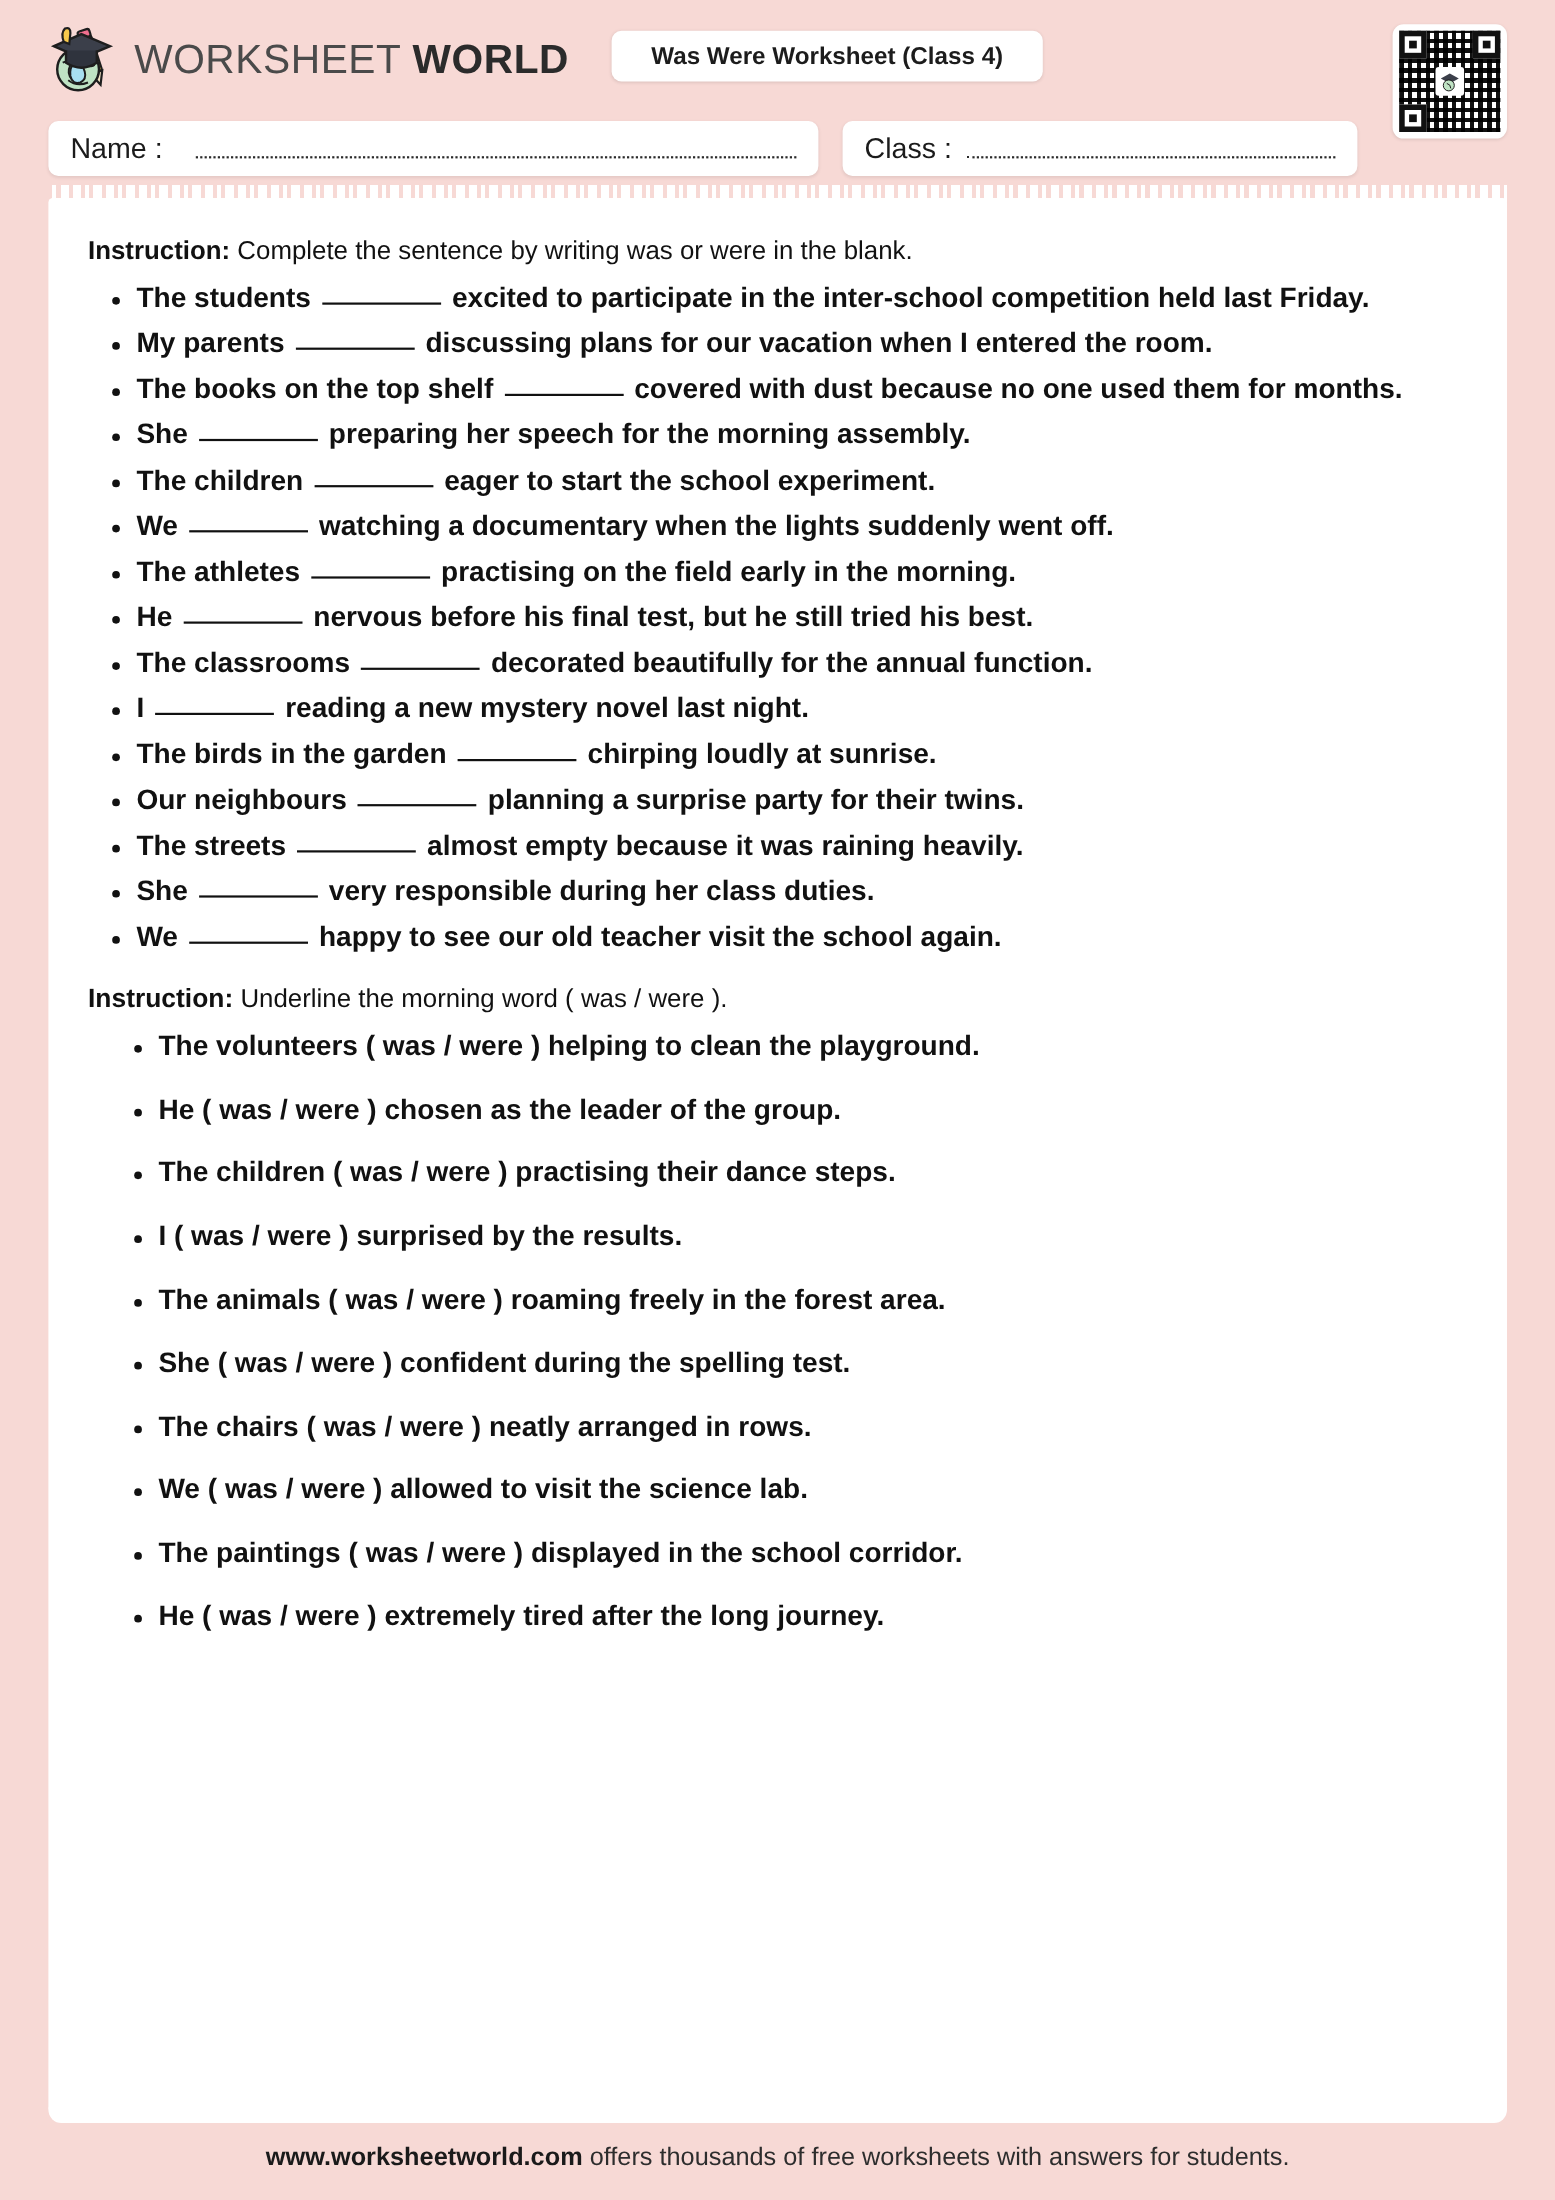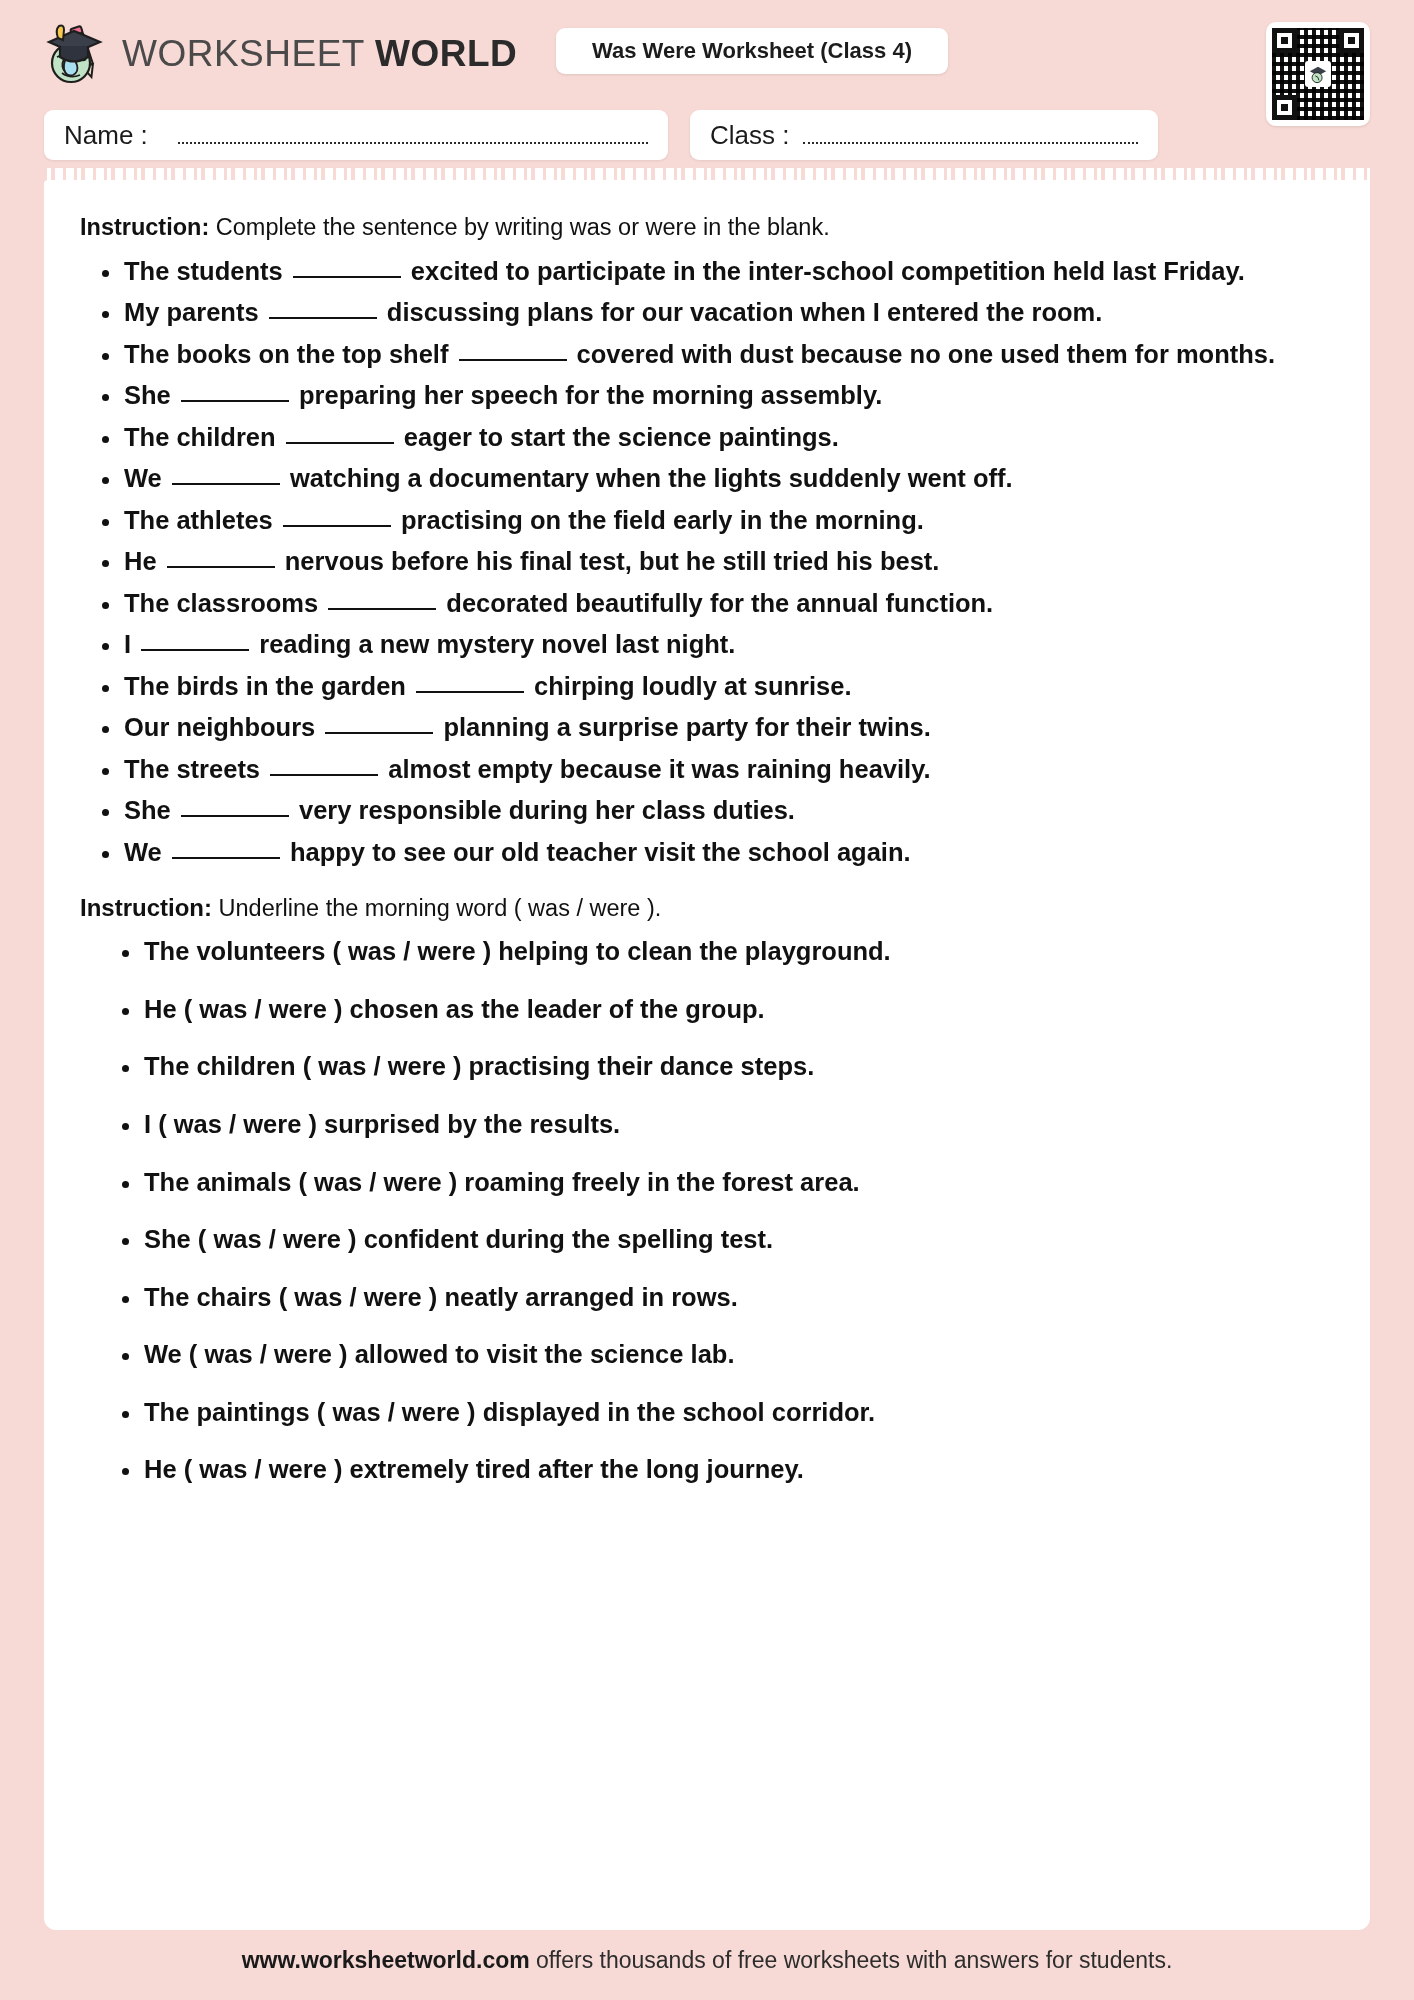--- a/index.html
+++ b/index.html
@@ -128,21 +128,21 @@
   }
   .field {
     background: #ffffff;
     border-radius: 9px;
     height: 50px;
     display: flex;
     align-items: center;
     padding: 0 20px;
     box-shadow: 0 1px 3px rgba(0,0,0,0.08);
   }
-  .field.name { width: 624px; gap: 16px; }
+  .field.name { width: 700px; gap: 16px; }
   .field.cls  { width: 468px; }
   .field-label {
     font-size: 26px;
     color: #1b1b1b;
     white-space: nowrap;
   }
   .dotline {
     flex: 1;
     margin-left: 14px;
     margin-top: 16px;
@@ -330,21 +330,21 @@
       <div class="instruction">
         <span class="lbl">Instruction:</span>
         <span>Complete the sentence by writing was or were in the blank.</span>
       </div>
 
       <ul class="qlist sec1" id="sec1-list">
           <li><span>The students </span><span class="blank"></span><span> excited to participate in the inter-school competition held last Friday.</span></li>
           <li><span>My parents </span><span class="blank"></span><span> discussing plans for our vacation when I entered the room.</span></li>
           <li><span>The books on the top shelf </span><span class="blank"></span><span> covered with dust because no one used them for months.</span></li>
           <li><span>She </span><span class="blank"></span><span> preparing her speech for the morning assembly.</span></li>
-          <li><span>The children </span><span class="blank"></span><span> eager to start the science paintings.</span></li>
+          <li><span>The children </span><span class="blank"></span><span> eager to start the school experiment.</span></li>
           <li><span>We </span><span class="blank"></span><span> watching a documentary when the lights suddenly went off.</span></li>
           <li><span>The athletes </span><span class="blank"></span><span> practising on the field early in the morning.</span></li>
           <li><span>He </span><span class="blank"></span><span> nervous before his final test, but he still tried his best.</span></li>
           <li><span>The classrooms </span><span class="blank"></span><span> decorated beautifully for the annual function.</span></li>
           <li><span>I </span><span class="blank"></span><span> reading a new mystery novel last night.</span></li>
           <li><span>The birds in the garden </span><span class="blank"></span><span> chirping loudly at sunrise.</span></li>
           <li><span>Our neighbours </span><span class="blank"></span><span> planning a surprise party for their twins.</span></li>
           <li><span>The streets </span><span class="blank"></span><span> almost empty because it was raining heavily.</span></li>
           <li><span>She </span><span class="blank"></span><span> very responsible during her class duties.</span></li>
           <li><span>We </span><span class="blank"></span><span> happy to see our old teacher visit the school again.</span></li>

